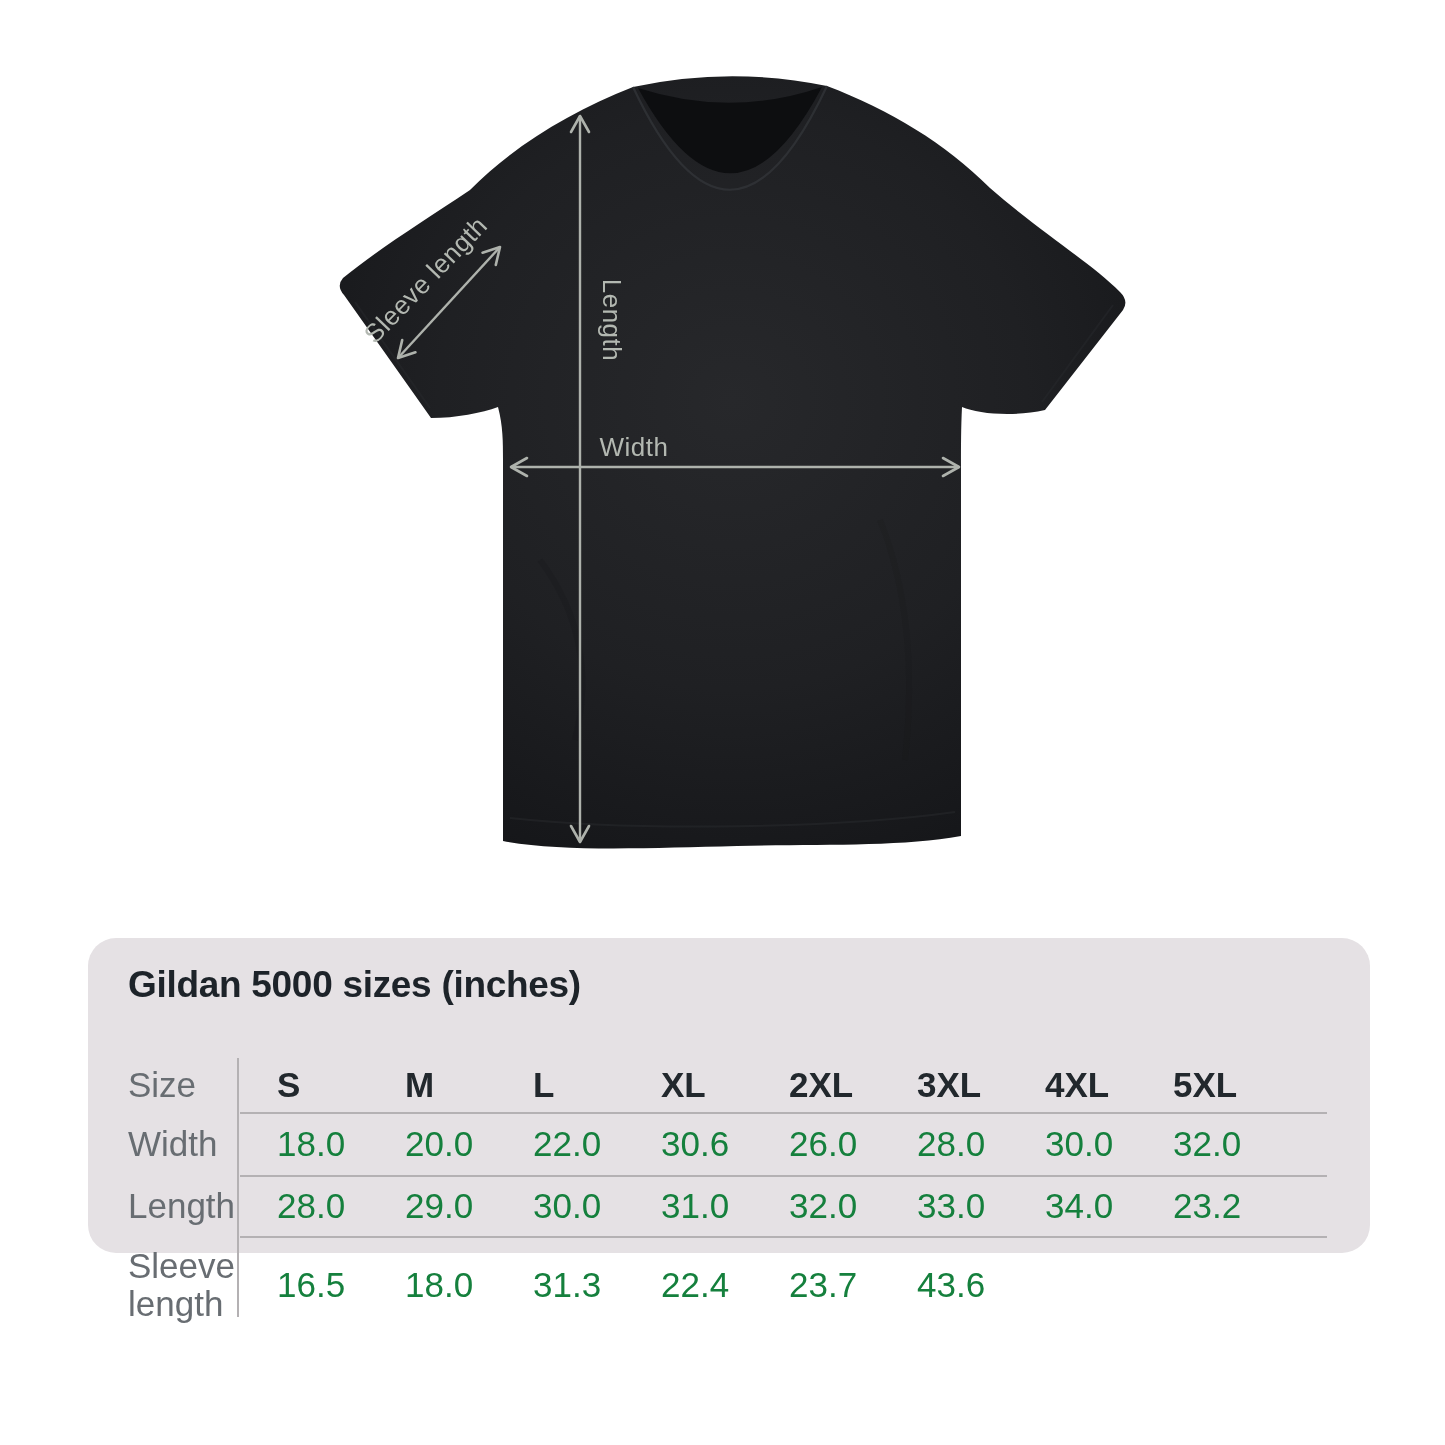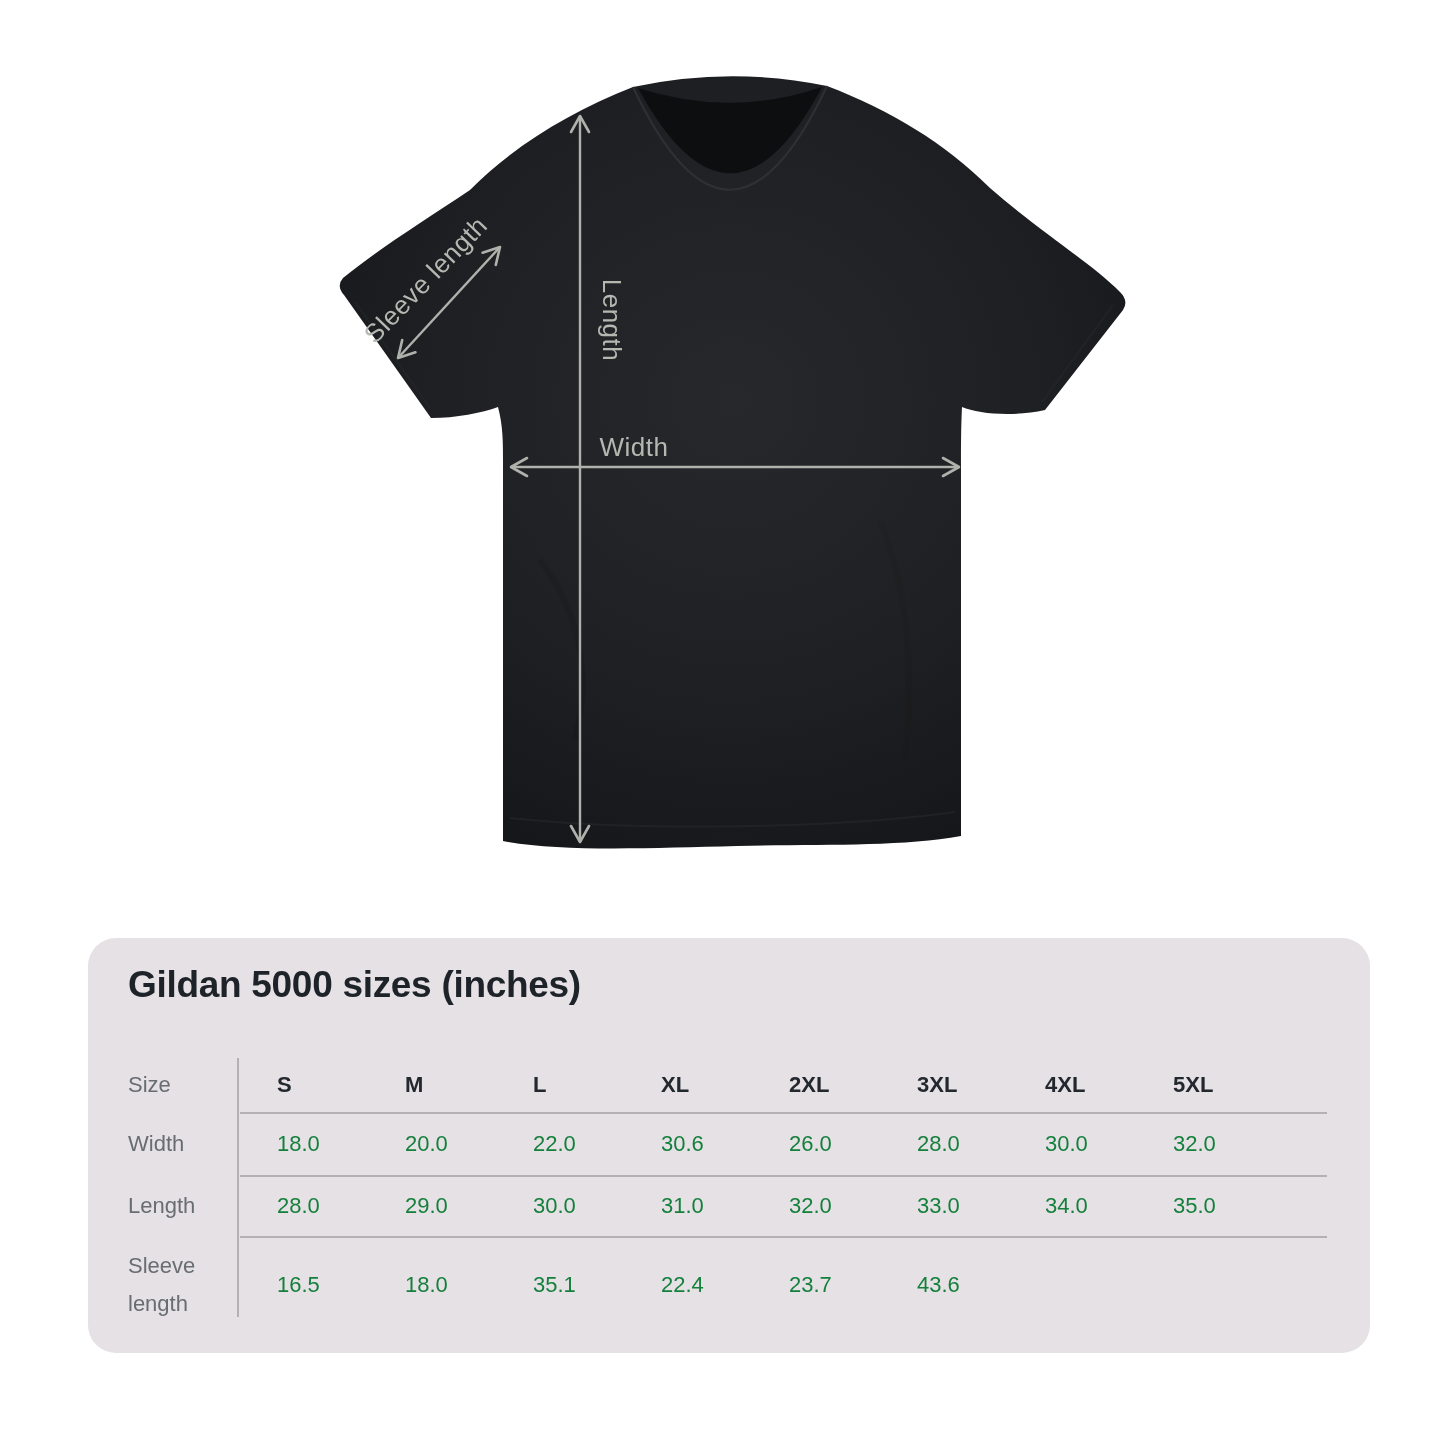--- a/index.html
+++ b/index.html
@@ -14,21 +14,21 @@
   .svg-label{
     font-family:"Liberation Sans", sans-serif;
     font-size:26px;
     letter-spacing:0.5px;
     fill:#b3b8b1;
   }
   
   .panel{
     position:absolute;
     left:88px;top:938px;
-    width:1282px;height:415px;
+    width:1282px;height:315px;
     background:#e5e1e4;
     border-radius:28px;
   }
   .panel-title{
     position:absolute;
     left:40px;top:26px;
     margin:0;
     font-size:37px;
     font-weight:700;
     letter-spacing:-0.3px;
@@ -52,21 +52,21 @@
   .tgrid{
     position:absolute;
     left:40px;top:120px;
     display:grid;
     grid-template-columns:149px repeat(8,128px);
     grid-template-rows:54px 63px 61px 98px;
   }
   .tgrid > div{
     display:flex;
     align-items:center;
-    font-size:22px;
+    font-size:35px;
     line-height:38px;
   }
   .cell-label{
     color:#686d72;
     font-weight:400;
     padding-right:36px;
   }
   .cell-header{
     color:#22282d;
     font-weight:700;
@@ -158,24 +158,24 @@
         <div class="cell-value">30.0</div>
         <div class="cell-value">32.0</div>
         <div class="cell-label">Length</div>
         <div class="cell-value">28.0</div>
         <div class="cell-value">29.0</div>
         <div class="cell-value">30.0</div>
         <div class="cell-value">31.0</div>
         <div class="cell-value">32.0</div>
         <div class="cell-value">33.0</div>
         <div class="cell-value">34.0</div>
-        <div class="cell-value">35.0</div>
+        <div class="cell-value">23.2</div>
         <div class="cell-label">Sleeve length</div>
         <div class="cell-value">16.5</div>
         <div class="cell-value">18.0</div>
-        <div class="cell-value">35.1</div>
+        <div class="cell-value">31.3</div>
         <div class="cell-value">22.4</div>
         <div class="cell-value">23.7</div>
         <div class="cell-value">43.6</div>
       </div>
   </section>
 
 </div>
 
 </body></html>

